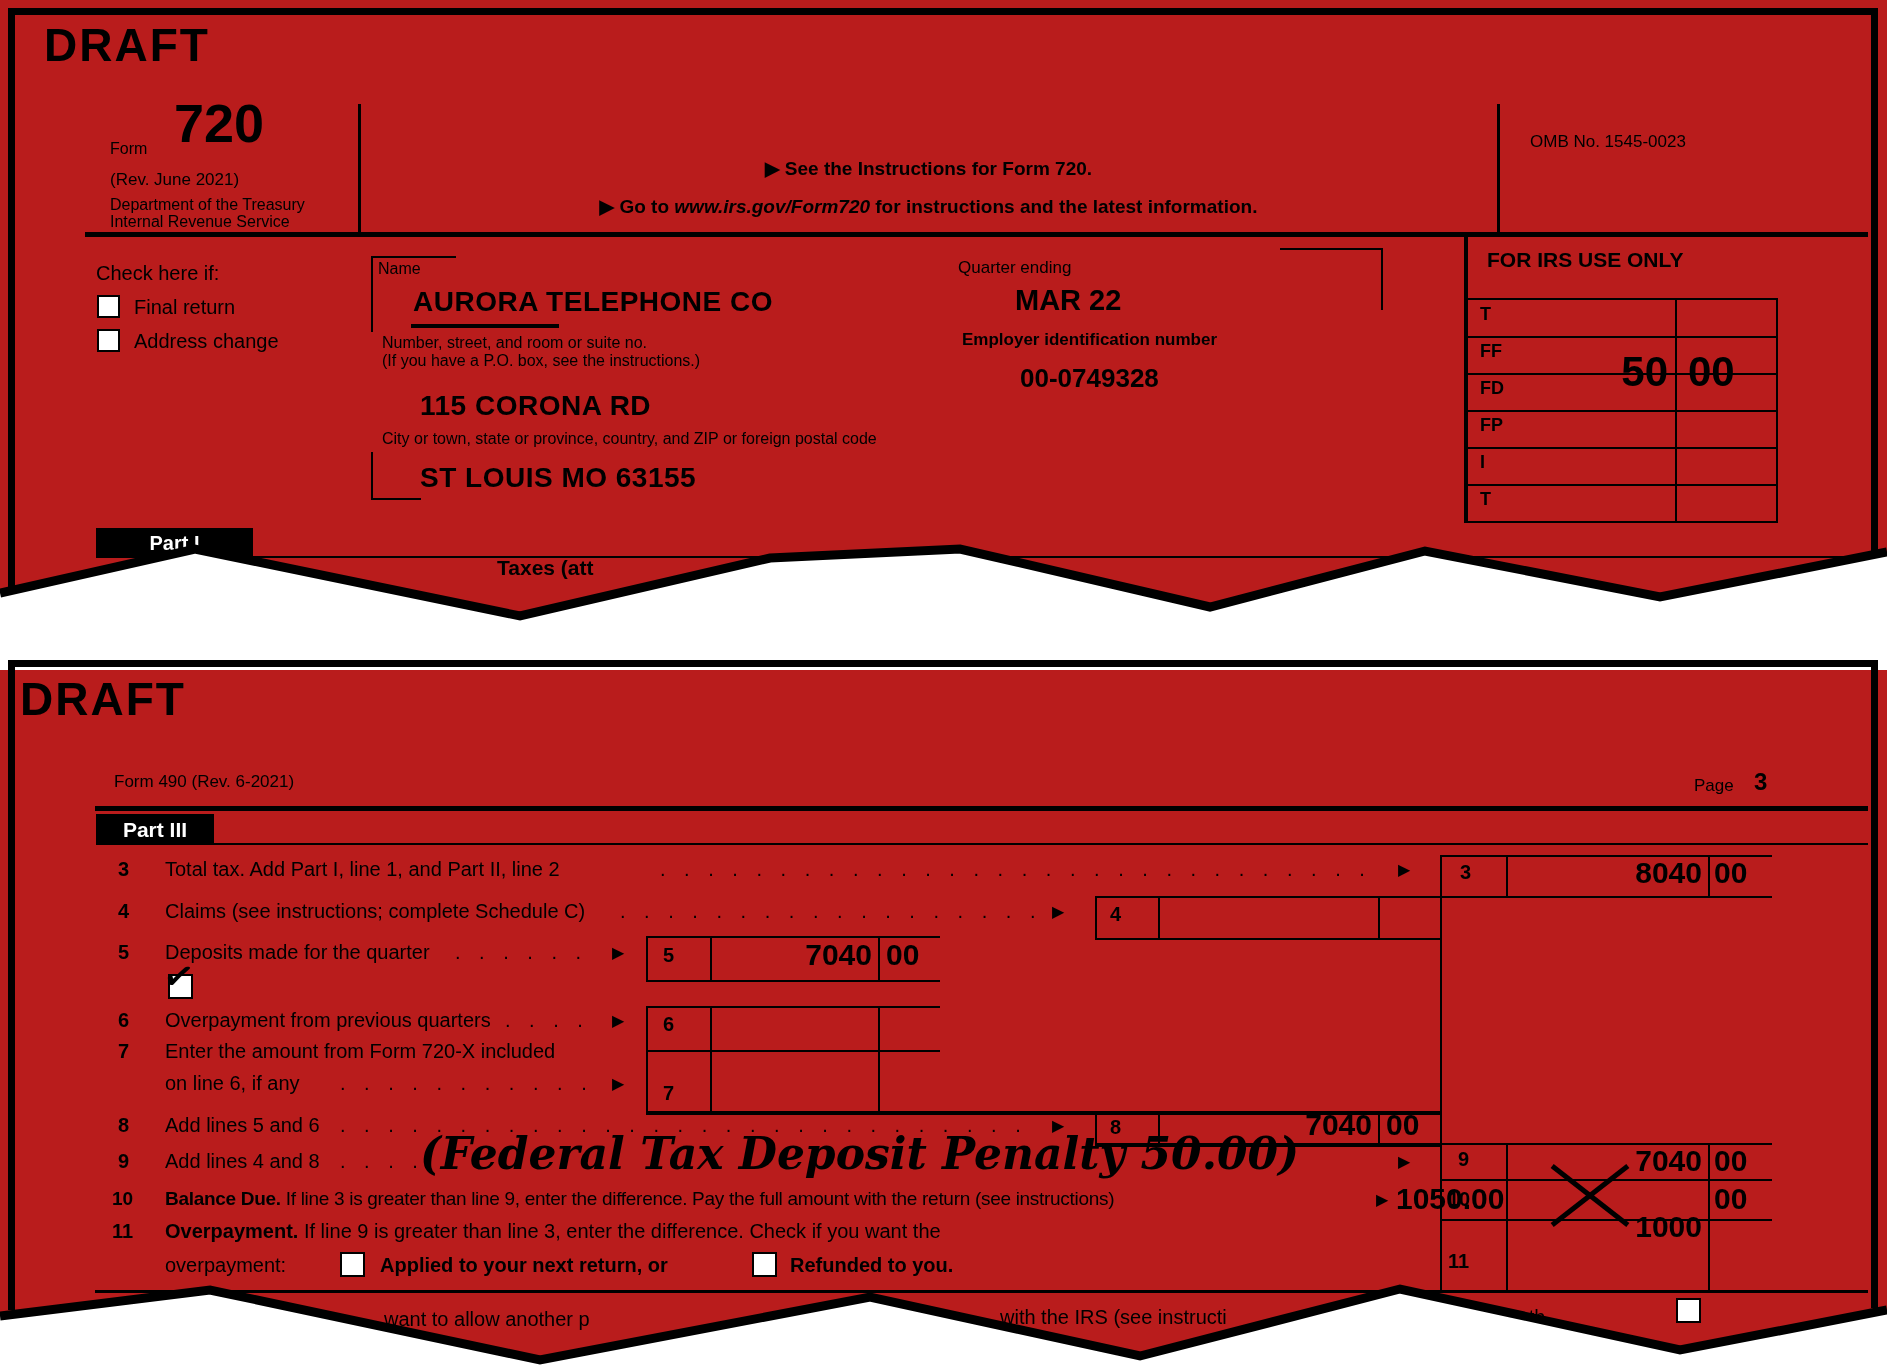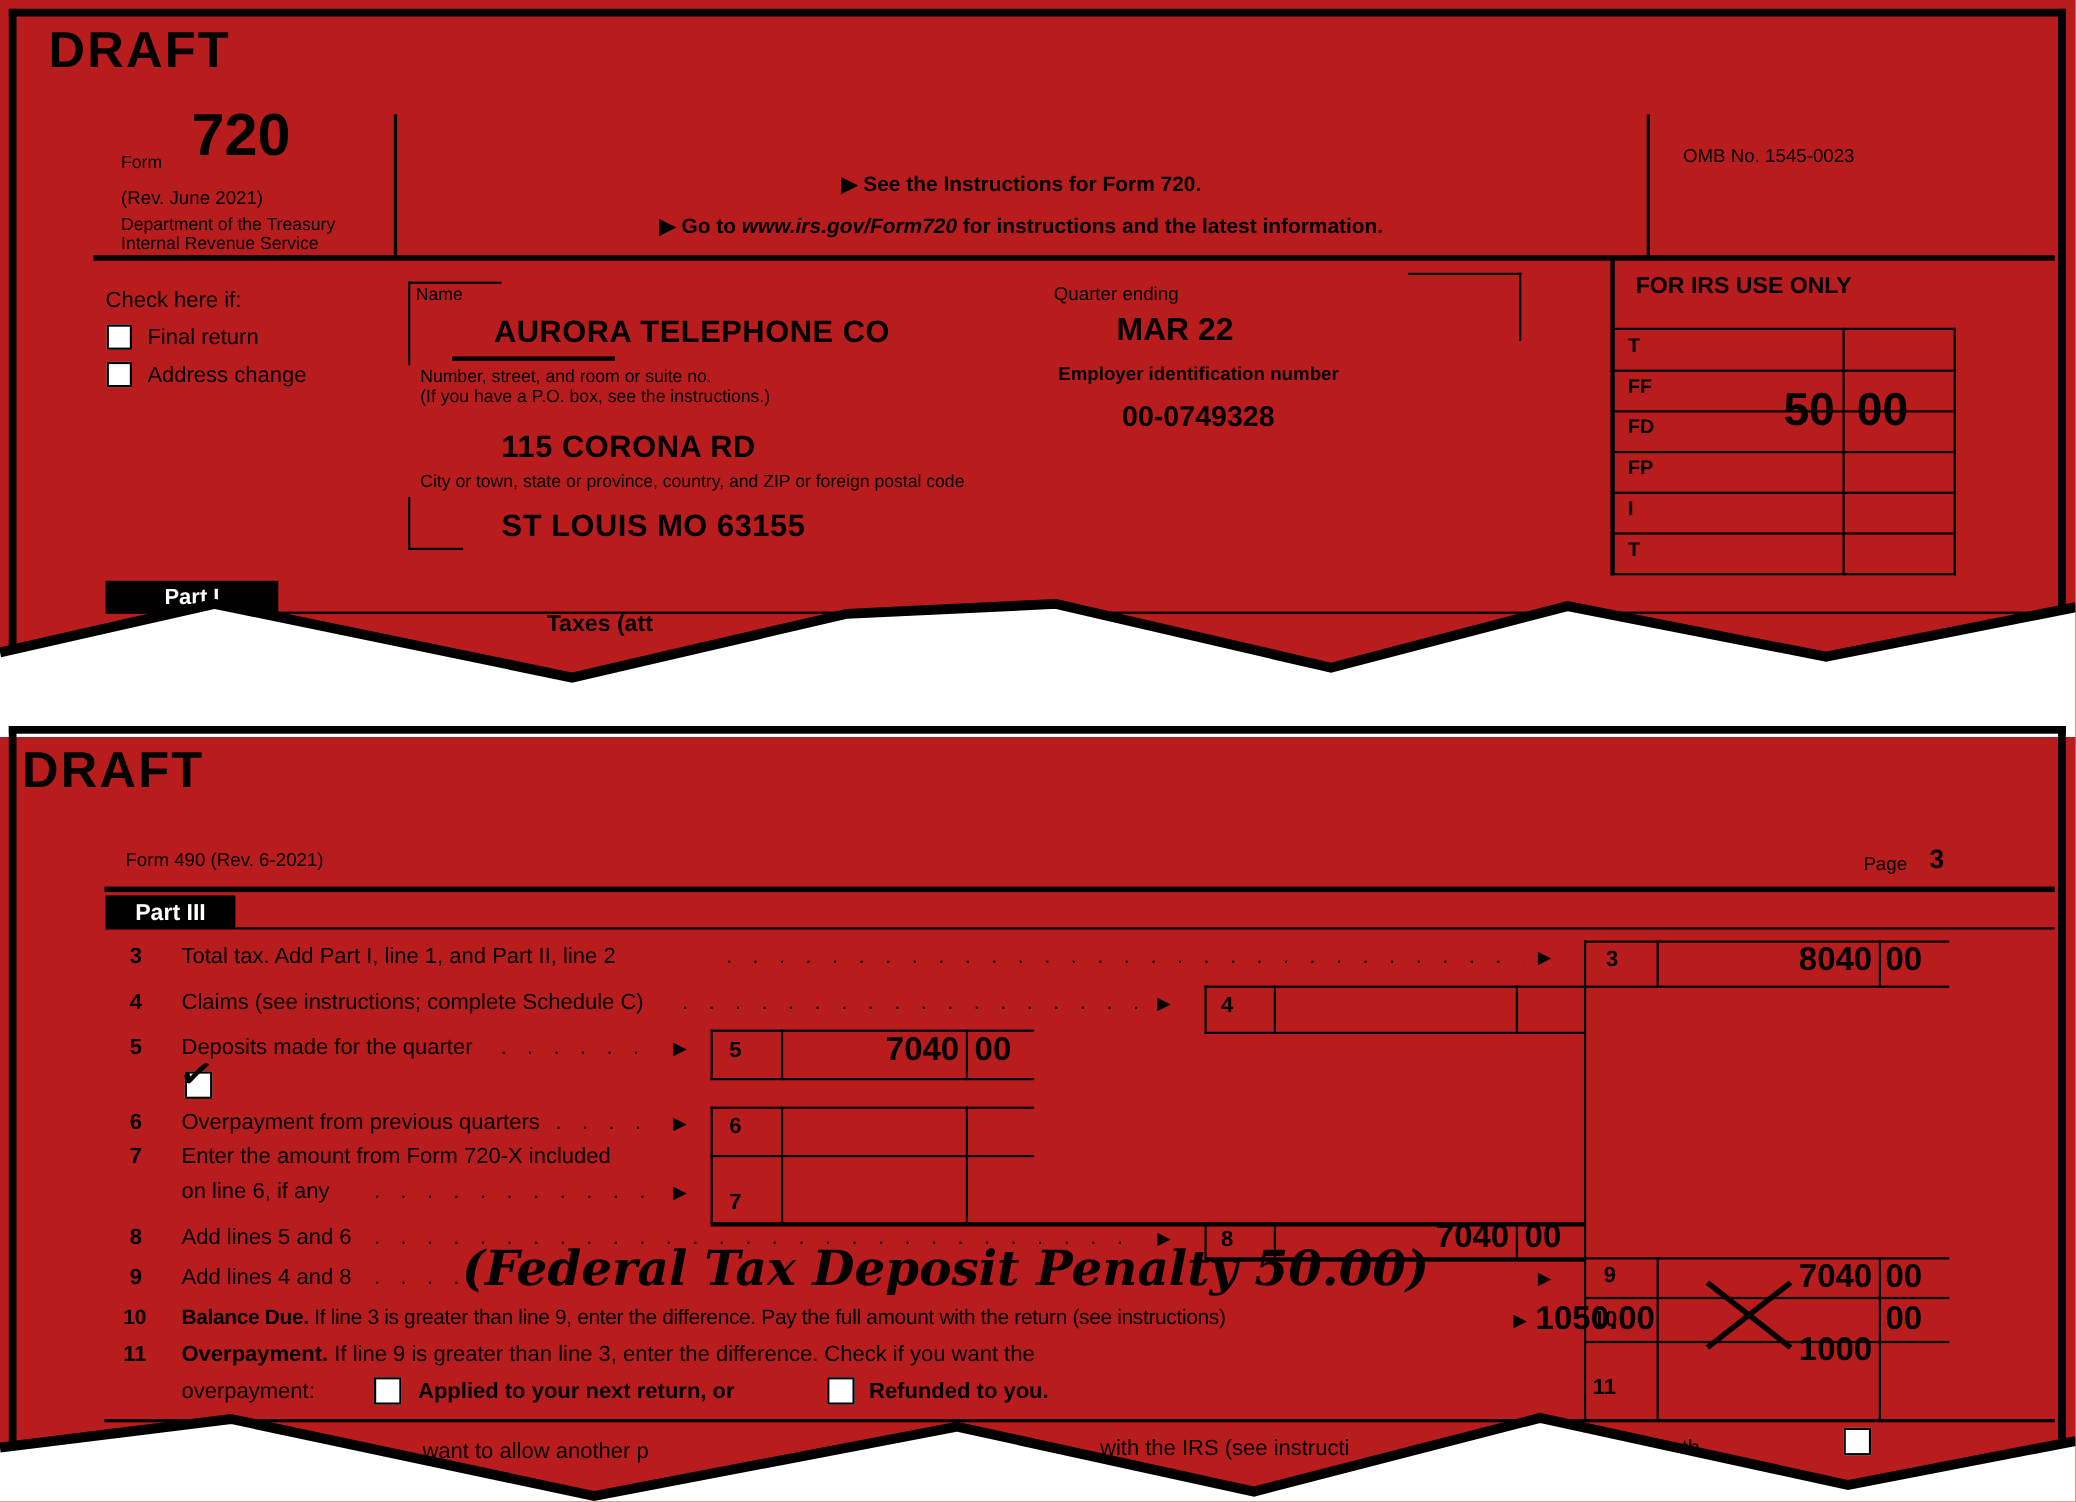--- a/index.html
+++ b/index.html
@@ -3,21 +3,21 @@
 <meta charset="utf-8">
 <style>
   html,body{margin:0;padding:0;background:#fff;}
   #page{position:relative;width:1887px;height:1365px;background:#b91c1c;overflow:hidden;
         font-family:"Liberation Sans",sans-serif;color:#000;padding-left:34px;}
   .abs{position:absolute;}
   .ln{position:absolute;background:#000;}
   .t{position:absolute;font-size:20px;line-height:1.15;white-space:nowrap;}
   .t16{font-size:16px;} .t17{font-size:17px;} .t19{font-size:19px;} .t21{font-size:21px;}
   .b{font-weight:bold;}
-  .big{font-size:28px;font-weight:bold;letter-spacing:.5px;margin-left:36px;}
+  .big{font-size:28px;font-weight:bold;letter-spacing:.5px;}
   .amt{position:absolute;font-size:30px;font-weight:bold;white-space:nowrap;}
   .cb{position:absolute;width:19px;height:19px;border:2px solid #000;background:#fff;}
   .cb22{width:21px;height:21px;}
   .dots{position:absolute;overflow:hidden;white-space:nowrap;font-size:20px;word-spacing:13px;height:24px;}
   .arr{position:absolute;font-size:16px;}
   .bar{position:absolute;background:#000;color:#fff;font-weight:bold;text-align:center;}
   .ctr{text-align:center;}
   .draft{position:absolute;font-size:46px;font-weight:bold;letter-spacing:2px;font-family:"Liberation Sans",sans-serif;}
   .script{position:absolute;font-family:"DejaVu Serif",serif;font-style:italic;font-weight:bold;font-size:44px;white-space:nowrap;}
   .xl{position:absolute;width:96px;height:5px;background:#000;left:0;top:31px;}

